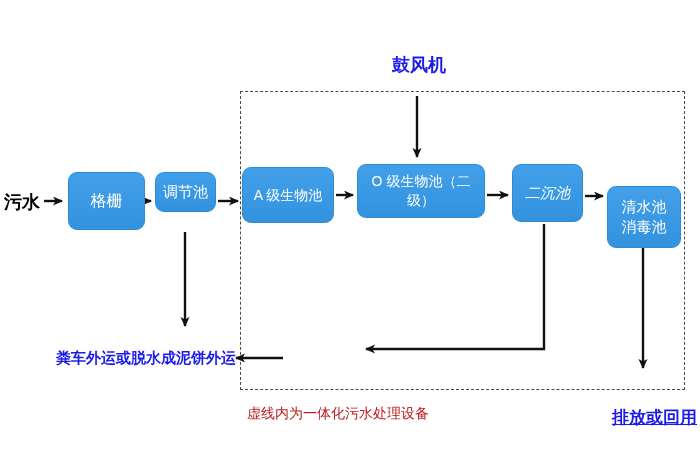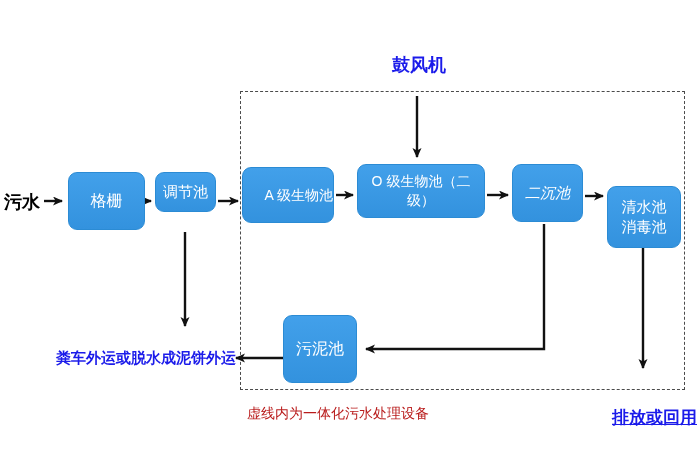--- a/index.html
+++ b/index.html
@@ -16,21 +16,21 @@
   .node{
     position:absolute;z-index:2;
     display:flex;align-items:center;justify-content:center;flex-direction:column;
     background:linear-gradient(180deg,var(--box-fill,#42a0ea),var(--box-fill-dark,#3392de));
     border:1.5px solid var(--box-border,#2b8bd4);
     border-radius:9px;box-sizing:border-box;
     color:#ffffff;text-align:center;line-height:1.35;
   }
   .node-grille{left:68px;top:172px;width:77px;height:58px;font-size:16px;}
   .node-regulating{left:155px;top:172px;width:61px;height:40px;font-size:15px;}
-  .node-abio{left:242px;top:167px;width:92px;height:56px;font-size:14px;align-items:flex-end;}
+  .node-abio{left:242px;top:167px;width:92px;height:56px;font-size:14px;}
   .node-obio{left:357px;top:164px;width:128px;height:54px;font-size:14px;}
   .node-sed{left:512px;top:164px;width:71px;height:58px;font-size:15px;font-style:italic;}
   .node-clear{left:607px;top:162px;width:74px;height:62px;font-size:15px;margin-top:24px;}
   .node-sludge{left:283px;top:315px;width:74px;height:68px;font-size:16px;}
   .lbl{position:absolute;z-index:2;white-space:nowrap;}
   .lbl-wastewater{left:4px;top:190px;font-size:18px;font-weight:bold;color:#000000;}
   .lbl-blower{left:392px;top:53px;font-size:18px;font-weight:bold;color:var(--blue-text,#1b1bea);}
   .lbl-sludge-out{left:56px;top:349px;font-size:15px;font-weight:bold;color:var(--blue-text,#1b1bea);}
   .lbl-caption{left:247px;top:405px;font-size:14px;color:#b91c1c;}
   .lbl-discharge{left:612px;top:406px;font-size:17px;font-weight:bold;color:var(--blue-text,#1b1bea);text-decoration:underline;}
@@ -78,21 +78,18 @@
   <div class="node node-obio">
     <span>O 级生物池（二级）</span>
   </div>
   <div class="node node-sed">
     <span>二沉池</span>
   </div>
   <div class="node node-clear">
     <span>清水池</span>
     <span>消毒池</span>
   </div>
-  <div class="node node-sludge">
-    <span>污泥池</span>
-  </div>
 
   <div class="lbl lbl-sludge-out">粪车外运或脱水成泥饼外运</div>
   <div class="lbl lbl-caption">虚线内为一体化污水处理设备</div>
   <div class="lbl lbl-discharge">排放或回用</div>
 
 </div>
 
 </body></html>

